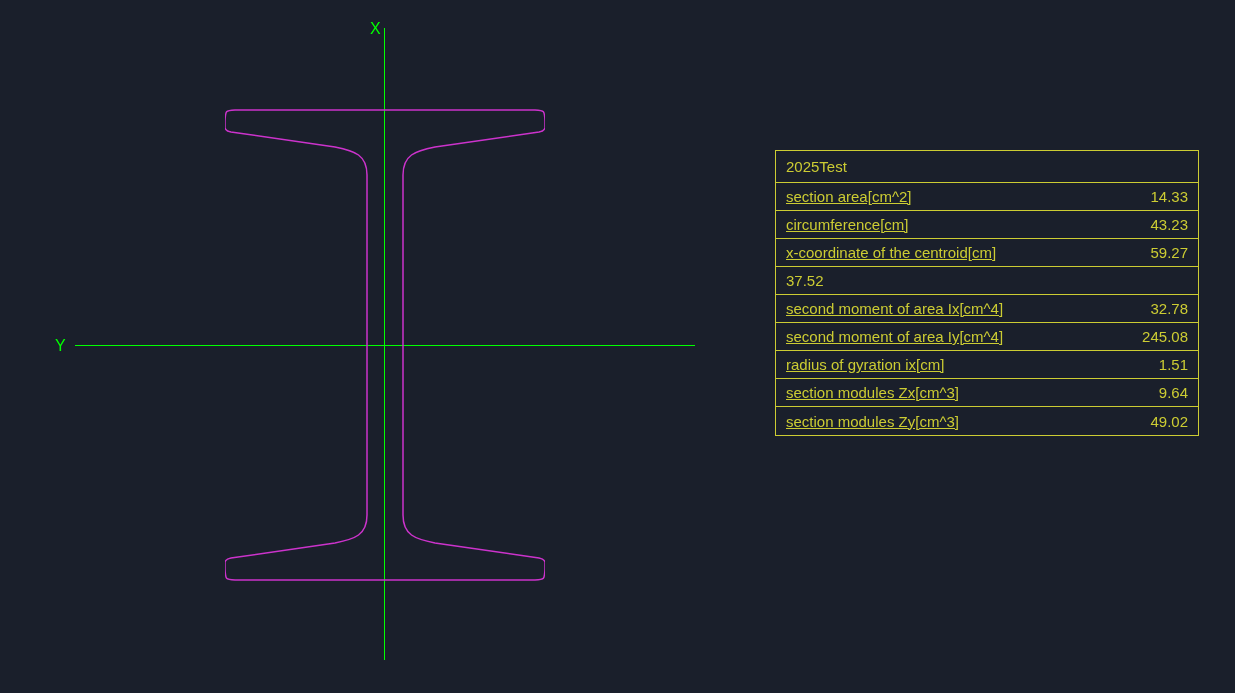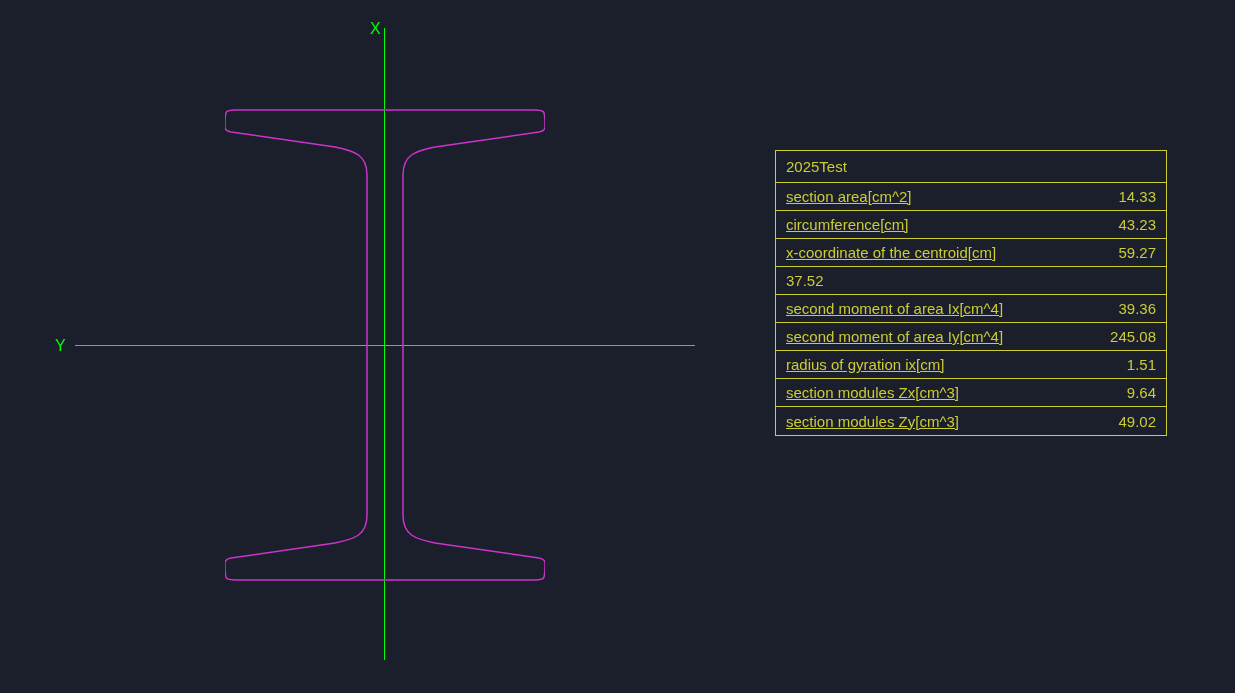--- a/index.html
+++ b/index.html
@@ -107,40 +107,40 @@
       L 142 70
       C 142 50, 130 46, 110 42
       L 6 27
       C 1 26, 0 23, 0 23
       L 0 16
       C 0.5 5.5, 0.5 5.5, 10 5
       Z
     " fill="none" stroke="#cc33cc" stroke-width="1.5"></path>
   </svg>
 
-  <div class="table-box" style="left:775px; top:150px; width:392px;">
+  <div class="table-box" style="left:775px; top:150px; width:424px;">
     <div class="table-header">2025Test</div>
     <div class="table-row">
       <span class="row-label">section area[cm^2]</span>
       <span class="row-value">14.33</span>
     </div>
     <div class="table-row">
       <span class="row-label">circumference[cm]</span>
       <span class="row-value">43.23</span>
     </div>
     <div class="table-row">
       <span class="row-label">x-coordinate of the centroid[cm]</span>
       <span class="row-value">59.27</span>
     </div>
     <div class="table-row">
       <span class="row-value">37.52</span>
     </div>
     <div class="table-row">
       <span class="row-label">second moment of area Ix[cm^4]</span>
-      <span class="row-value">39.36</span>
+      <span class="row-value">32.78</span>
     </div>
     <div class="table-row">
       <span class="row-label">second moment of area Iy[cm^4]</span>
       <span class="row-value">245.08</span>
     </div>
     <div class="table-row">
       <span class="row-label">radius of gyration ix[cm]</span>
       <span class="row-value">1.51</span>
     </div>
     <div class="table-row">

